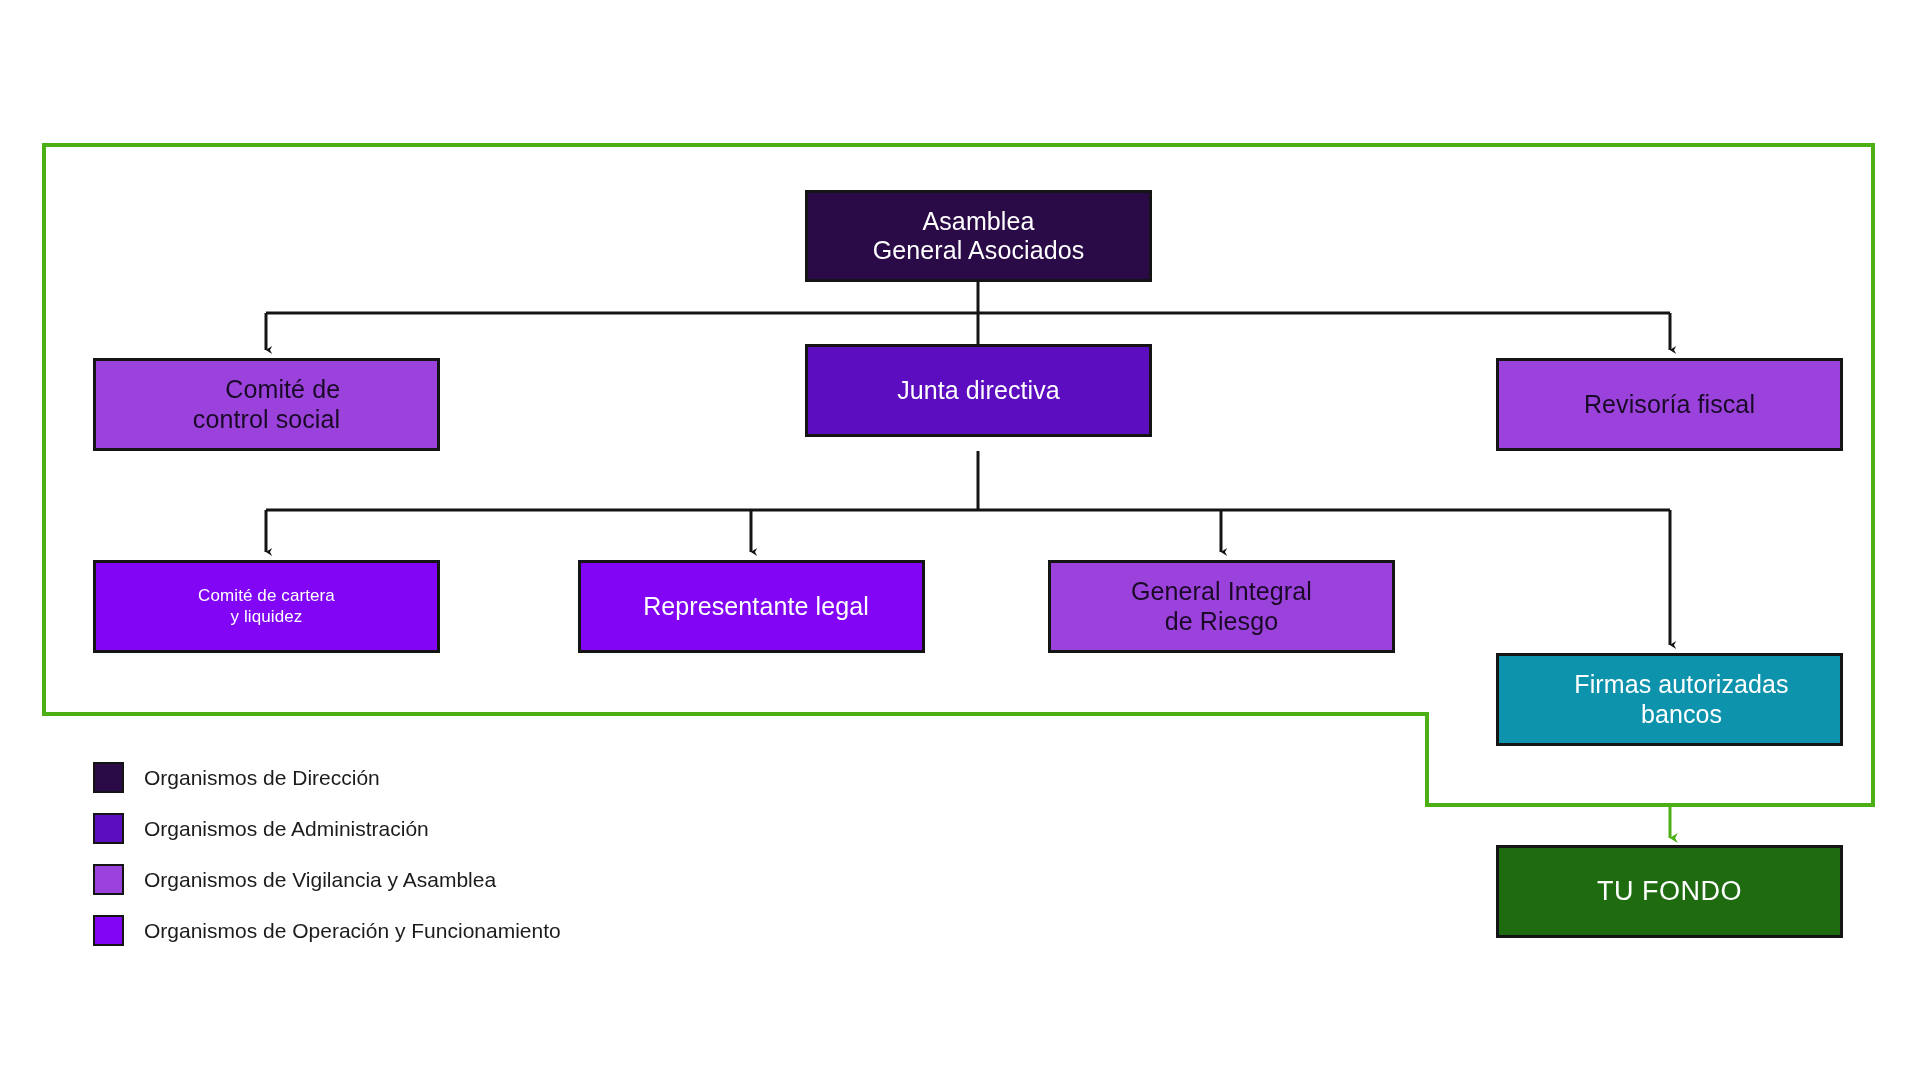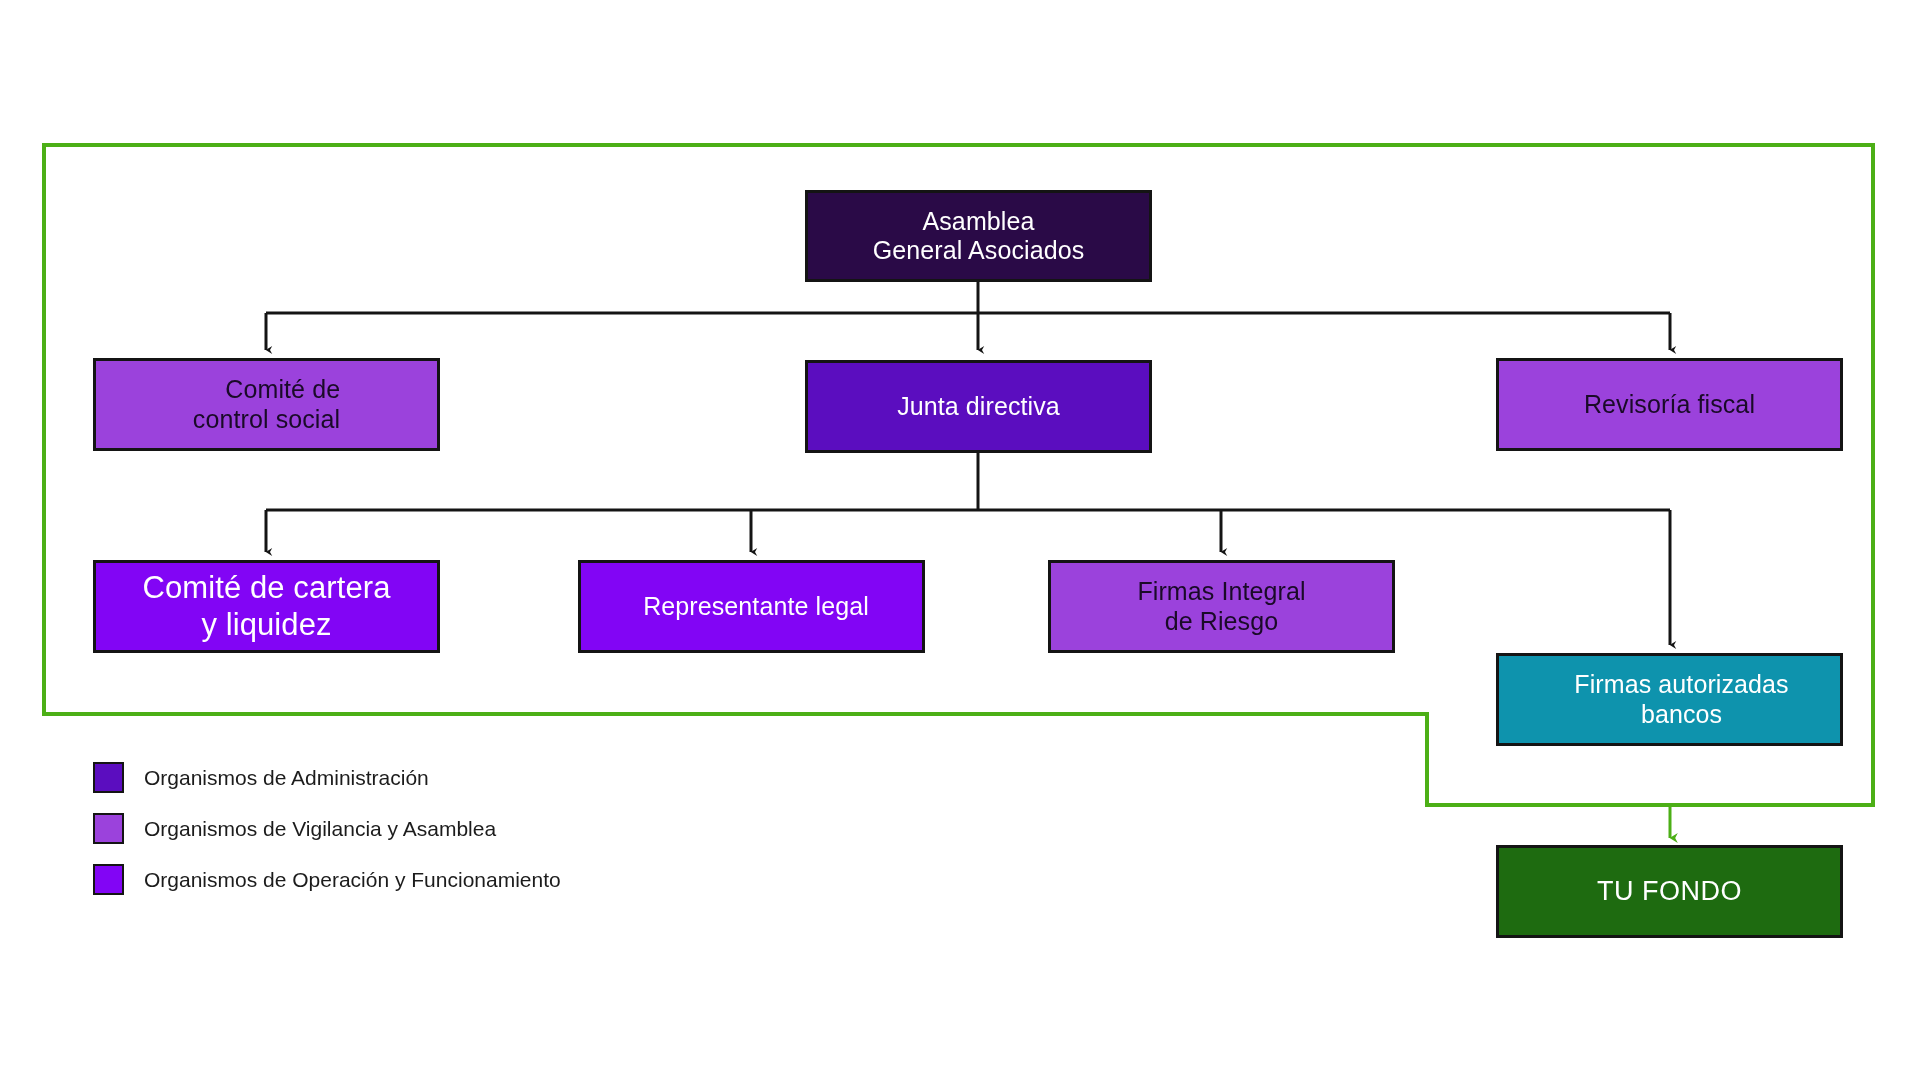--- a/index.html
+++ b/index.html
@@ -44,30 +44,30 @@
 
   .node-asamblea {
     left: 805px;  top: 190px;  width: 347px;  height: 92px;
     background: #2A0A47; color: #ffffff; font-size: 25px;
   }
   .node-comite-control {
     left: 93px;   top: 358px;  width: 347px;  height: 93px;
     background: #9B42DC; color: #1A0A28; font-size: 25px; text-align: right;
   }
   .node-junta {
-    left: 805px;  top: 360px;  width: 347px;  height: 93px;
+    left: 805px;  top: 344px;  width: 347px;  height: 93px;
     background: #5B0DBF; color: #ffffff; font-size: 25px;
   }
   .node-revisoria {
     left: 1496px; top: 358px;  width: 347px;  height: 93px;
     background: #9B42DC; color: #1A0A28; font-size: 25px;
   }
   .node-cartera {
     left: 93px;   top: 560px;  width: 347px;  height: 93px;
-    background: #8205F5; color: #ffffff; font-size: 31px;
+    background: #8205F5; color: #ffffff; font-size: 17px;
   }
   .node-representante {
     left: 578px;  top: 560px;  width: 347px;  height: 93px;
     background: #8205F5; color: #ffffff; font-size: 25px; padding-left: 9px;
   }
   .node-gestor {
     left: 1048px; top: 560px;  width: 347px;  height: 93px;
     background: #9B42DC; color: #1A0A28; font-size: 25px;
   }
   .node-firmas {
@@ -147,30 +147,34 @@
 
   <div class="node node-junta">Junta directiva</div>
 
   <div class="node node-revisoria">Revisoría fiscal</div>
 
   <div class="node node-cartera">Comité de cartera
 y liquidez</div>
 
   <div class="node node-representante">Representante legal</div>
 
-  <div class="node node-gestor">Firmas Integral
+  <div class="node node-gestor">General Integral
 de Riesgo</div>
 
   <div class="node node-firmas">Firmas autorizadas
 bancos</div>
 
   <div class="node node-tufondo">TU  FONDO</div>
 
   <div id="legend">
 
+    <div class="legend-row">
+      <span class="legend-swatch" style="background:#2A0A47;"></span>
+      <span class="legend-label">Organismos de Dirección</span>
+    </div>
 
     <div class="legend-row">
       <span class="legend-swatch" style="background:#5B0DBF;"></span>
       <span class="legend-label">Organismos de Administración</span>
     </div>
 
     <div class="legend-row">
       <span class="legend-swatch" style="background:#9B42DC;"></span>
       <span class="legend-label">Organismos de Vigilancia y Asamblea</span>
     </div>

